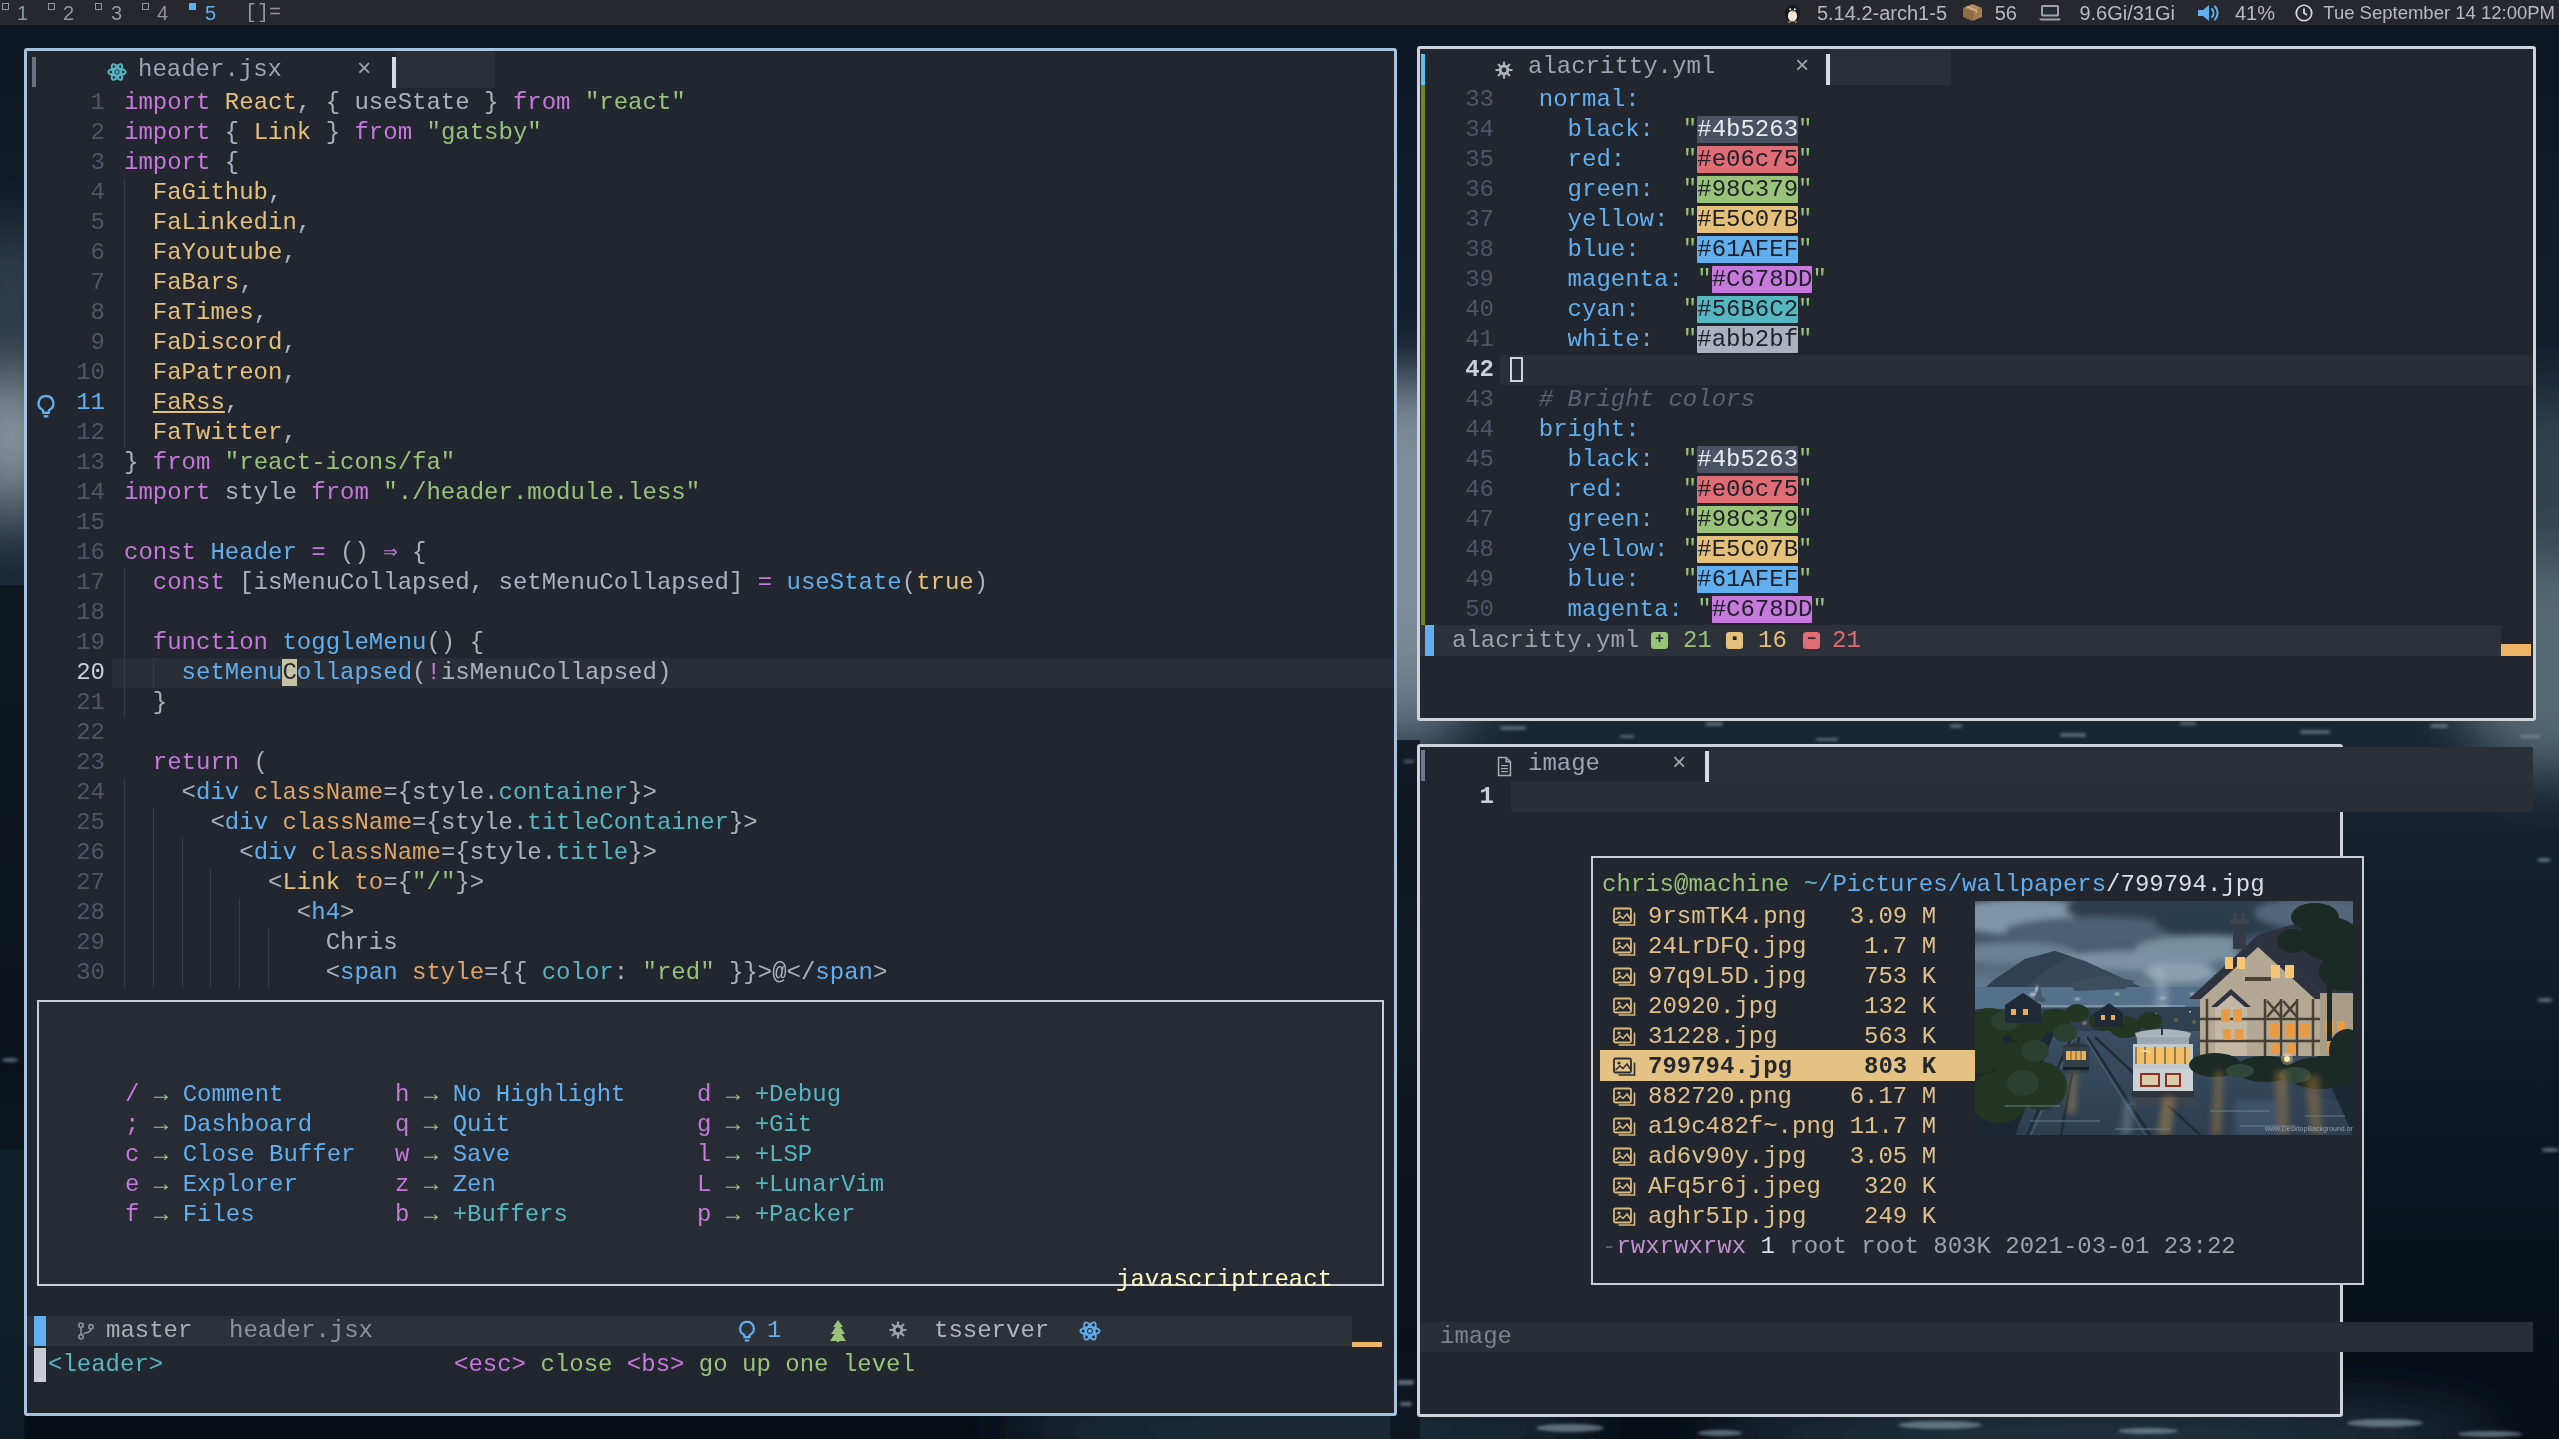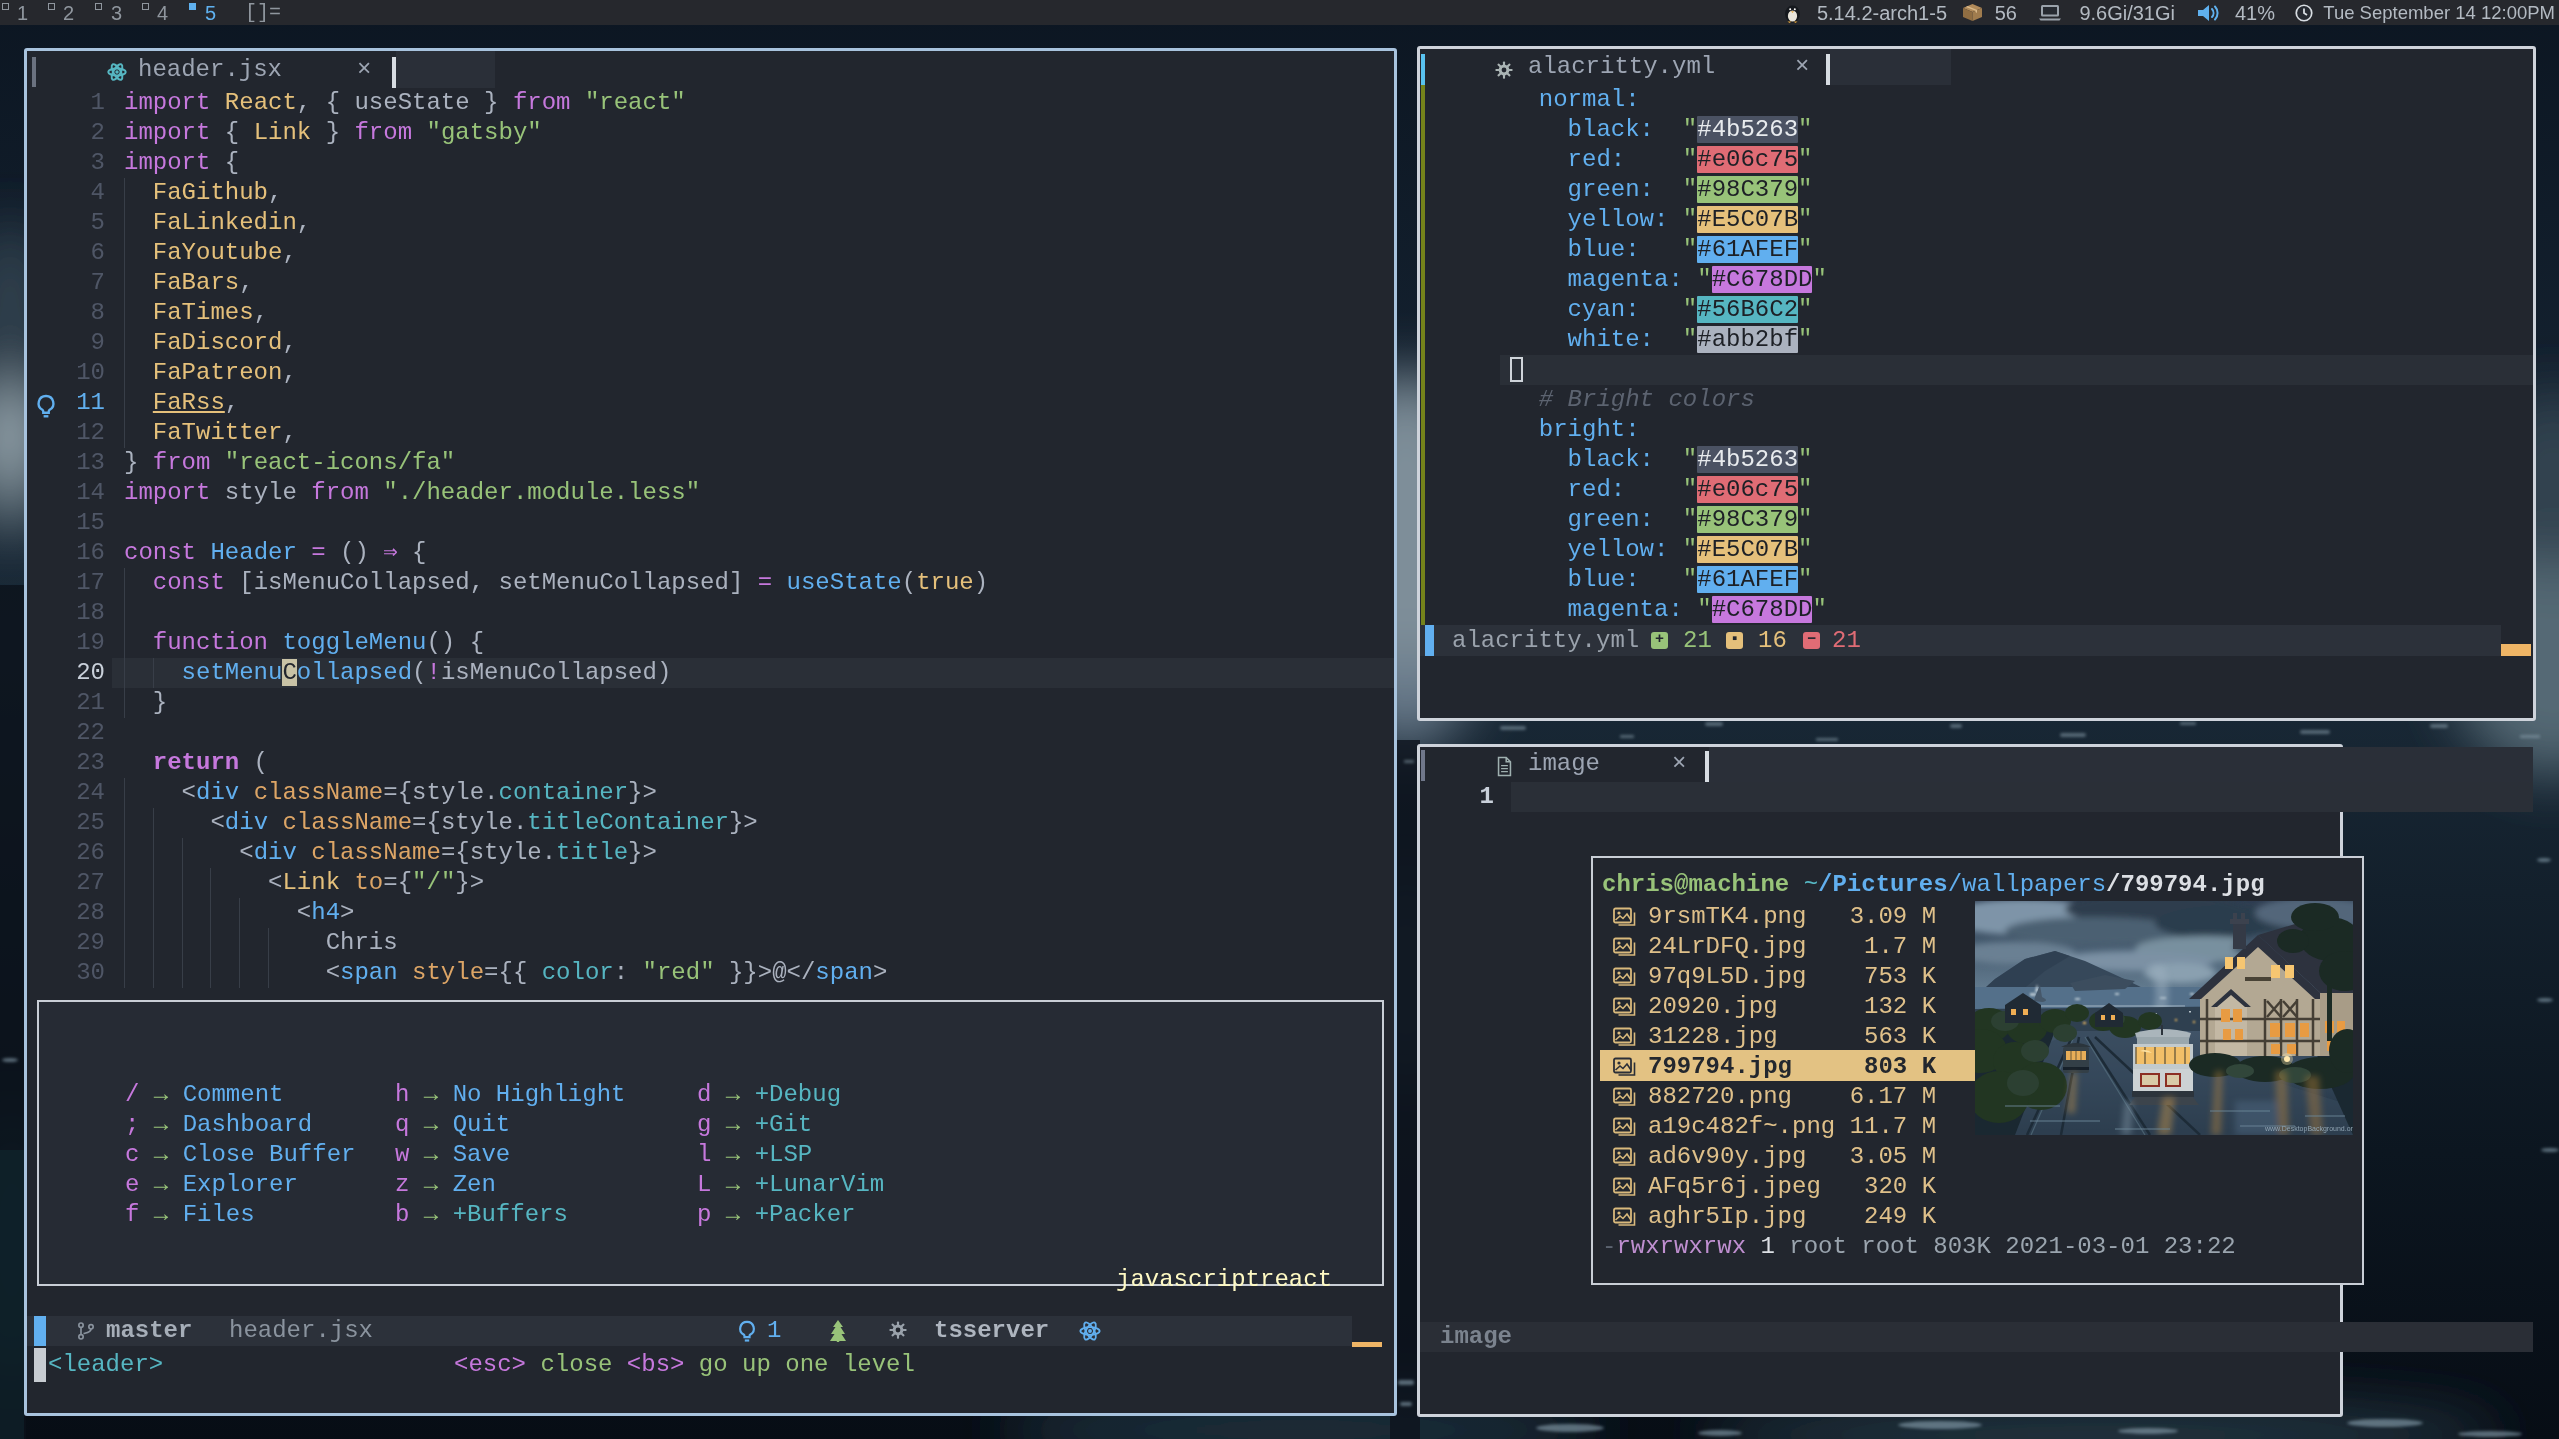--- a/index.html
+++ b/index.html
@@ -1,18 +1,18 @@
 <!DOCTYPE html>
 <html><head><meta charset="utf-8"><title>d</title><style>
 *{margin:0;padding:0;box-sizing:border-box}
 html,body{width:2559px;height:1439px;overflow:hidden;background:#0a141f}
 #desk{position:absolute;inset:0;width:2559px;height:1439px;font-family:"Liberation Mono",monospace}
 .abs{position:absolute}
 .mono{position:absolute;font:24px/30px "Liberation Mono",monospace;white-space:pre;color:#abb2bf}
-.b{font-weight:bold}
+.b{font-weight:normal}
 .pur{color:#c678dd}.blu{color:#61afef}.grn{color:#98c379}.org{color:#e5c07b}
 .dorg{color:#dda566}.cyn{color:#56b6c2}.fg{color:#abb2bf}
 .gry{color:#5c6370}.wht{color:#dcdfe4}.tan{color:#dfc08a}
 .win{position:absolute;background:#22262e}
 #winL{left:24px;top:48px;width:1373px;height:1368px;border:3px solid #a8c3de;border-radius:3px}
 #winTR{left:1417px;top:46px;width:1119px;height:675px;border:3px solid #ced3db;border-radius:3px}
 #winBR{left:1417px;top:744px;width:926px;height:673px;border:3px solid #ced3db;border-radius:3px}
 #topbar{position:absolute;left:0;top:0;width:2559px;height:25px;background:#26282d;font-family:"Liberation Sans",sans-serif}
 .ws{position:absolute;top:1px;font:20px/24px "Liberation Sans",sans-serif;color:#8f969e}
 .wsq{position:absolute;top:3px;width:7px;height:7px;border:1px solid #8f969e}
@@ -306,20 +306,38 @@
           <rect x="10.6" y="0.5" width="2.8" height="5.5" rx="1" transform="rotate(315 12 12)"></rect>
           <circle cx="12" cy="12" r="7.2"></circle>
         </g>
         <circle cx="12" cy="12" r="3.2" fill="#22262e"></circle>
       </svg>
 <div class="mono" style="left:108px;top:3px;color:#9da5b3">alacritty.yml</div>
 <div class="mono" style="left:375px;top:3px;color:#9da5b3">×</div>
 <div class="abs" style="left:406px;top:5px;width:4px;height:31px;background:#d7dce2"></div>
 <div class="abs" style="left:80px;top:306px;width:1033px;height:30px;background:#2a2f37"></div>
 <div class="abs" style="left:90px;top:308px;width:13px;height:25px;border:2px solid #cfd4da"></div>
+<div class="gut" style="left:0;top:36px;width:74px">33
+34
+35
+36
+37
+38
+39
+40
+41
+<span style="color:#c9d0da;font-weight:bold">42</span>
+43
+44
+45
+46
+47
+48
+49
+50</div>
 <div class="mono" style="left:90px;top:36px"><span class="blu">  normal:</span>
 <span class="blu">    black:</span><span class="fg">  </span><span class="grn">"</span><span style="background:#4b5263;color:#e8ebee;border-radius:1px">#4b5263</span><span class="grn">"</span>
 <span class="blu">    red:</span><span class="fg">    </span><span class="grn">"</span><span style="background:#e06c75;color:#1d2026;border-radius:1px">#e06c75</span><span class="grn">"</span>
 <span class="blu">    green:</span><span class="fg">  </span><span class="grn">"</span><span style="background:#98C379;color:#1d2026;border-radius:1px">#98C379</span><span class="grn">"</span>
 <span class="blu">    yellow:</span><span class="fg"> </span><span class="grn">"</span><span style="background:#E5C07B;color:#1d2026;border-radius:1px">#E5C07B</span><span class="grn">"</span>
 <span class="blu">    blue:</span><span class="fg">   </span><span class="grn">"</span><span style="background:#61AFEF;color:#1d2026;border-radius:1px">#61AFEF</span><span class="grn">"</span>
 <span class="blu">    magenta:</span><span class="fg"> </span><span class="grn">"</span><span style="background:#C678DD;color:#1d2026;border-radius:1px">#C678DD</span><span class="grn">"</span>
 <span class="blu">    cyan:</span><span class="fg">   </span><span class="grn">"</span><span style="background:#56B6C2;color:#1d2026;border-radius:1px">#56B6C2</span><span class="grn">"</span>
 <span class="blu">    white:</span><span class="fg">  </span><span class="grn">"</span><span style="background:#abb2bf;color:#1d2026;border-radius:1px">#abb2bf</span><span class="grn">"</span>
 

